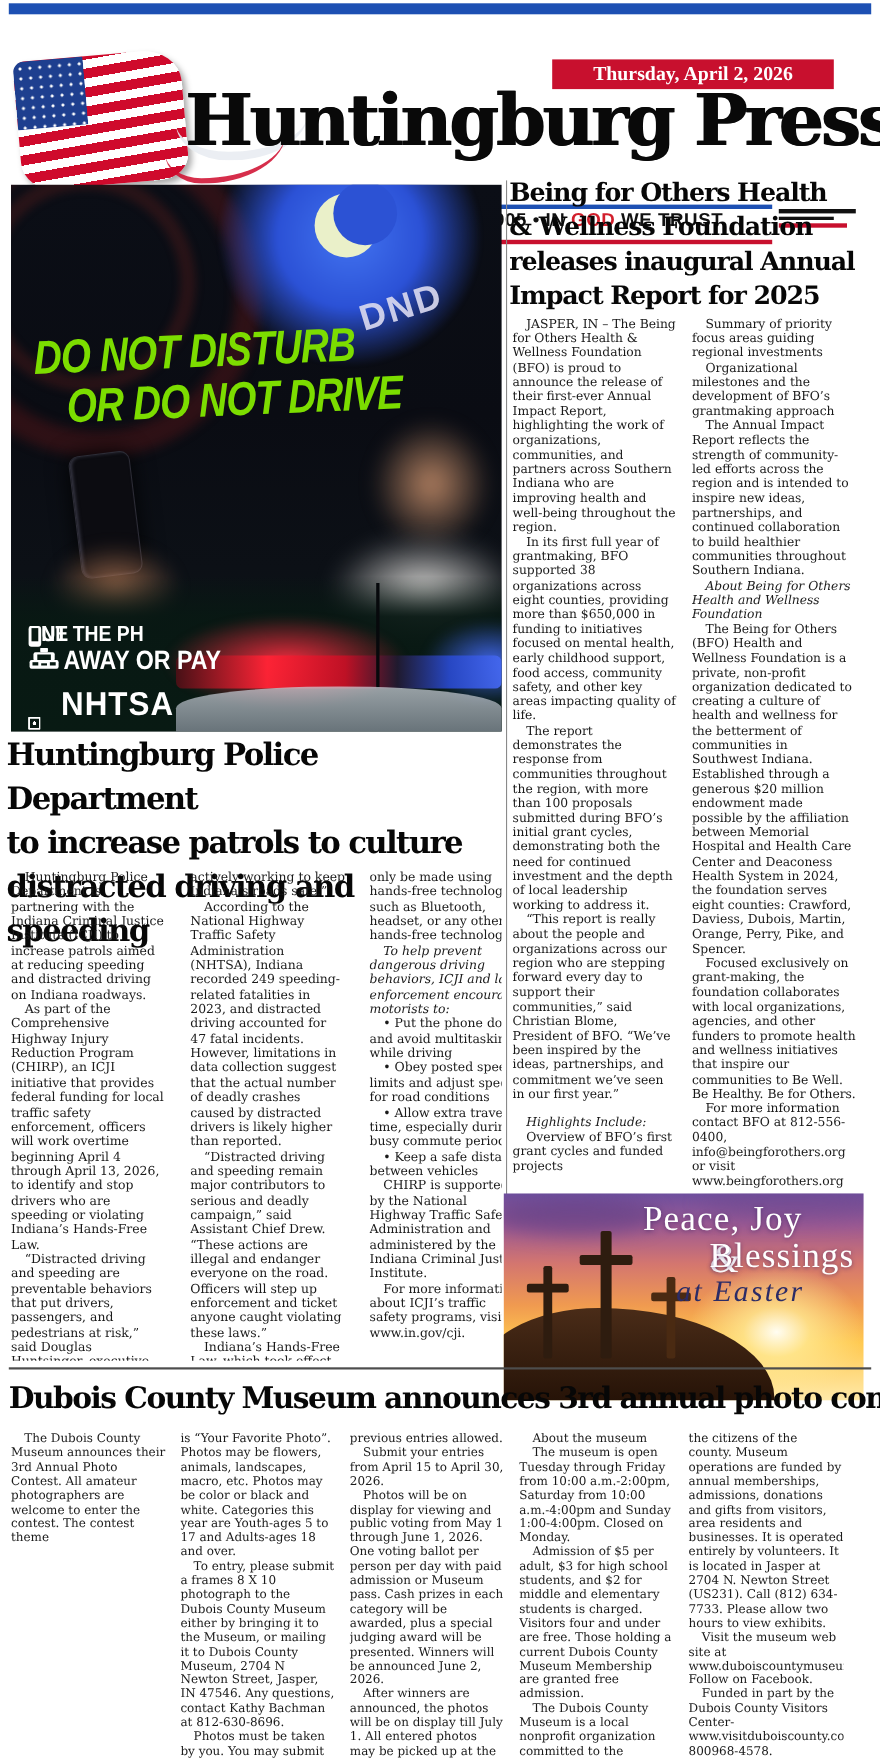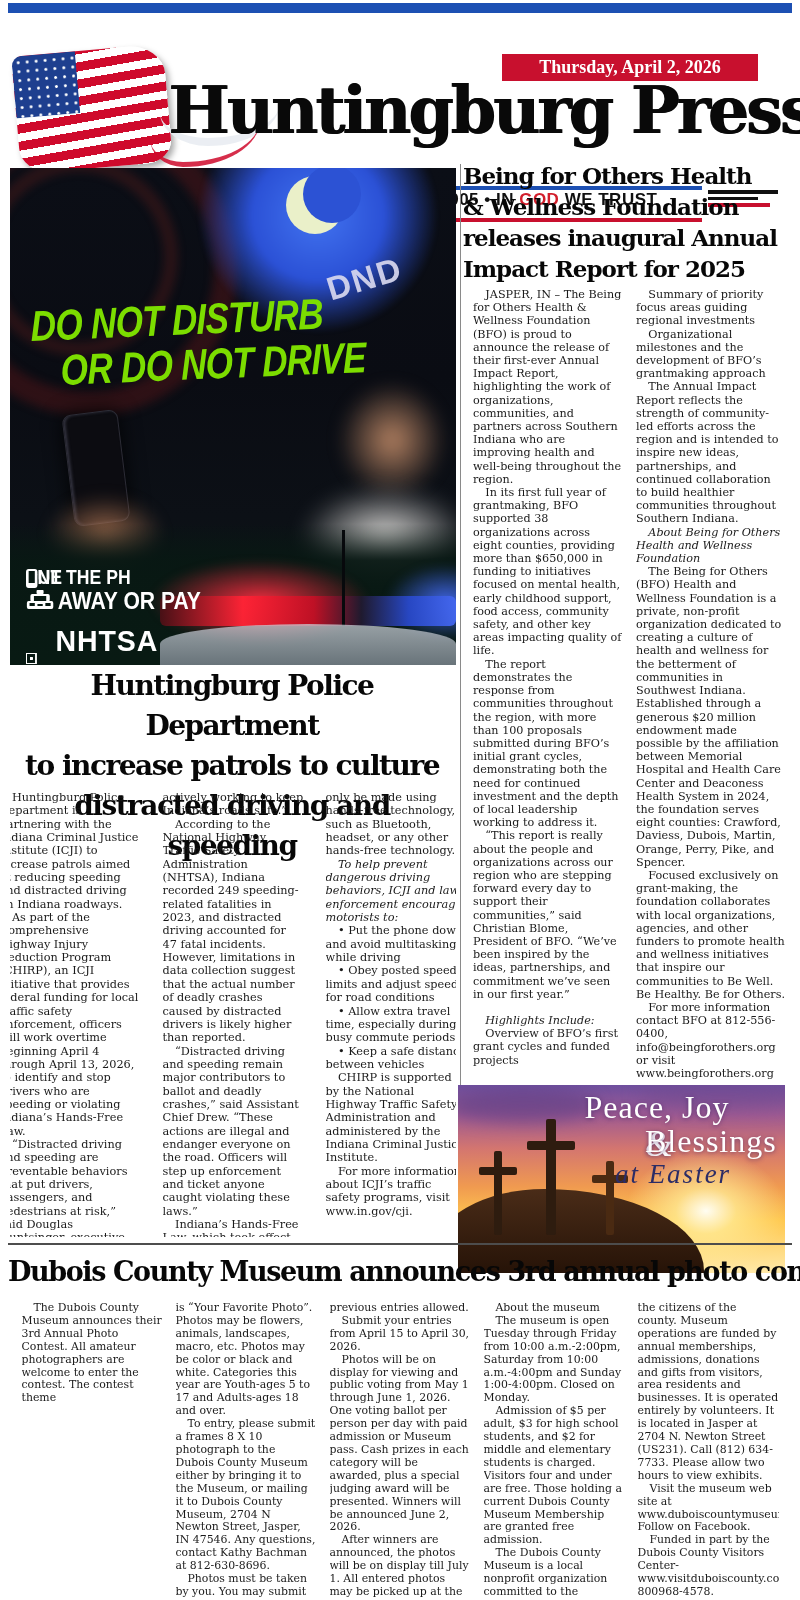--- a/index.html
+++ b/index.html
@@ -85,31 +85,31 @@
   .ad-brand{left:16px;top:456px;color:#fff;font:bold 30px "Liberation Sans",sans-serif;
       letter-spacing:1px;transform:scaleX(.95);transform-origin:left;white-space:nowrap;}
   .nhtsa-grid{display:inline-grid;position:relative;grid-template-columns:11px 11px;grid-gap:2px;
       top:2px;margin-right:7px;}
   .nhtsa-grid i{display:block;width:11px;height:11px;border:1.6px solid #fff;box-sizing:border-box;
       background:radial-gradient(circle,#fff 1.5px,transparent 1.8px);}
   
   .vrule{position:absolute;left:460px;top:164px;width:1px;height:1078px;background:#8a8a8a;}
   .hrule{position:absolute;left:8px;top:1243px;width:784px;height:2px;background:#4d4d4d;}
   
-  .police-head{position:absolute;left:6px;top:666px;width:452px;text-align:center;
+  .police-head{position:absolute;left:6px;top:666px;width:452px;text-align:left;
       font-family:"DejaVu Serif",serif;font-weight:bold;font-size:28px;line-height:40px;
       letter-spacing:-1.5px;color:#070707;}
   .bfo-head{position:absolute;left:463px;top:160px;width:330px;text-align:left;
       font-family:"DejaVu Serif",serif;font-weight:bold;font-size:23px;line-height:31px;
       letter-spacing:-1px;color:#070707;}
   .museum-head{position:absolute;left:8px;top:1251px;width:784px;text-align:center;
       font-family:"DejaVu Serif",serif;font-weight:bold;font-size:27px;line-height:42px;
       letter-spacing:-1.4px;white-space:nowrap;color:#070707;}
   
-  .cols{position:absolute;display:flex;overflow:hidden;justify-content:center;}
+  .cols{position:absolute;display:flex;overflow:hidden;}
   .cols .col{overflow:hidden;flex:none;}
   .cols p{margin:0;text-indent:1.1em;}
   .cols p.cont{text-indent:0;}
   .cols p.ital{font-style:italic;}
   .cols p.gap{margin-top:13px;}
   .police-cols{left:10px;top:791px;width:446px;height:446px;gap:22px;}
   .police-cols .col{width:141px;font-size:11.3px;line-height:13.35px;}
   .bfo-cols{left:466px;top:288px;width:326px;height:792px;gap:14px;}
   .bfo-cols .col{width:149px;font-size:11.2px;line-height:13.2px;}
   .museum-cols{left:10px;top:1302px;width:780px;height:298px;gap:13px;}
@@ -218,21 +218,21 @@
   </div>
   <div class="cols police-cols">
       <div class="col">
         <p>Huntingburg Police Department is partnering with the Indiana Criminal Justice Institute (ICJI) to increase patrols aimed at reducing speeding and distracted driving on Indiana roadways.</p>
         <p>As part of the Comprehensive Highway Injury Reduction Program (CHIRP), an ICJI initiative that provides federal funding for local traffic safety enforcement, officers will work overtime beginning April 4 through April 13, 2026, to identify and stop drivers who are speeding or violating Indiana’s Hands-Free Law.</p>
         <p>“Distracted driving and speeding are preventable behaviors that put drivers, passengers, and pedestrians at risk,” said Douglas Huntsinger, executive director of the Indiana Criminal Justice Institute. “This campaign is a reminder that these actions have real consequences, and law enforcement officers are</p>
       </div>
       <div class="col">
         <p class="cont">actively working to keep Indiana’s roads safe.”</p>
         <p>According to the National Highway Traffic Safety Administration (NHTSA), Indiana recorded 249 speeding-related fatalities in 2023, and distracted driving accounted for 47 fatal incidents. However, limitations in data collection suggest that the actual number of deadly crashes caused by distracted drivers is likely higher than reported.</p>
-        <p>“Distracted driving and speeding remain major contributors to ballot and deadly crashes,” said Assistant Chief Drew. “These actions are illegal and endanger everyone on the road. Officers will step up enforcement and ticket anyone caught violating these laws.”</p>
+        <p>“Distracted driving and speeding remain major contributors to serious and deadly campaign,” said Assistant Chief Drew. “These actions are illegal and endanger everyone on the road. Officers will step up enforcement and ticket anyone caught violating these laws.”</p>
         <p>Indiana’s Hands-Free Law, which took effect in 2020, prohibits drivers from holding mobile devices while operating a motor vehicle. Calls may</p>
       </div>
       <div class="col">
         <p class="cont">only be made using hands-free technology, such as Bluetooth, headset, or any other hands-free technology.</p>
         <p class="ital">To help prevent dangerous driving behaviors, ICJI and law enforcement encourage motorists to:</p>
         <p>• Put the phone down and avoid multitasking while driving</p>
         <p>• Obey posted speed limits and adjust speed for road conditions</p>
         <p>• Allow extra travel time, especially during busy commute periods</p>
         <p>• Keep a safe distance between vehicles</p>
         <p>CHIRP is supported by the National Highway Traffic Safety Administration and administered by the Indiana Criminal Justice Institute.</p>

